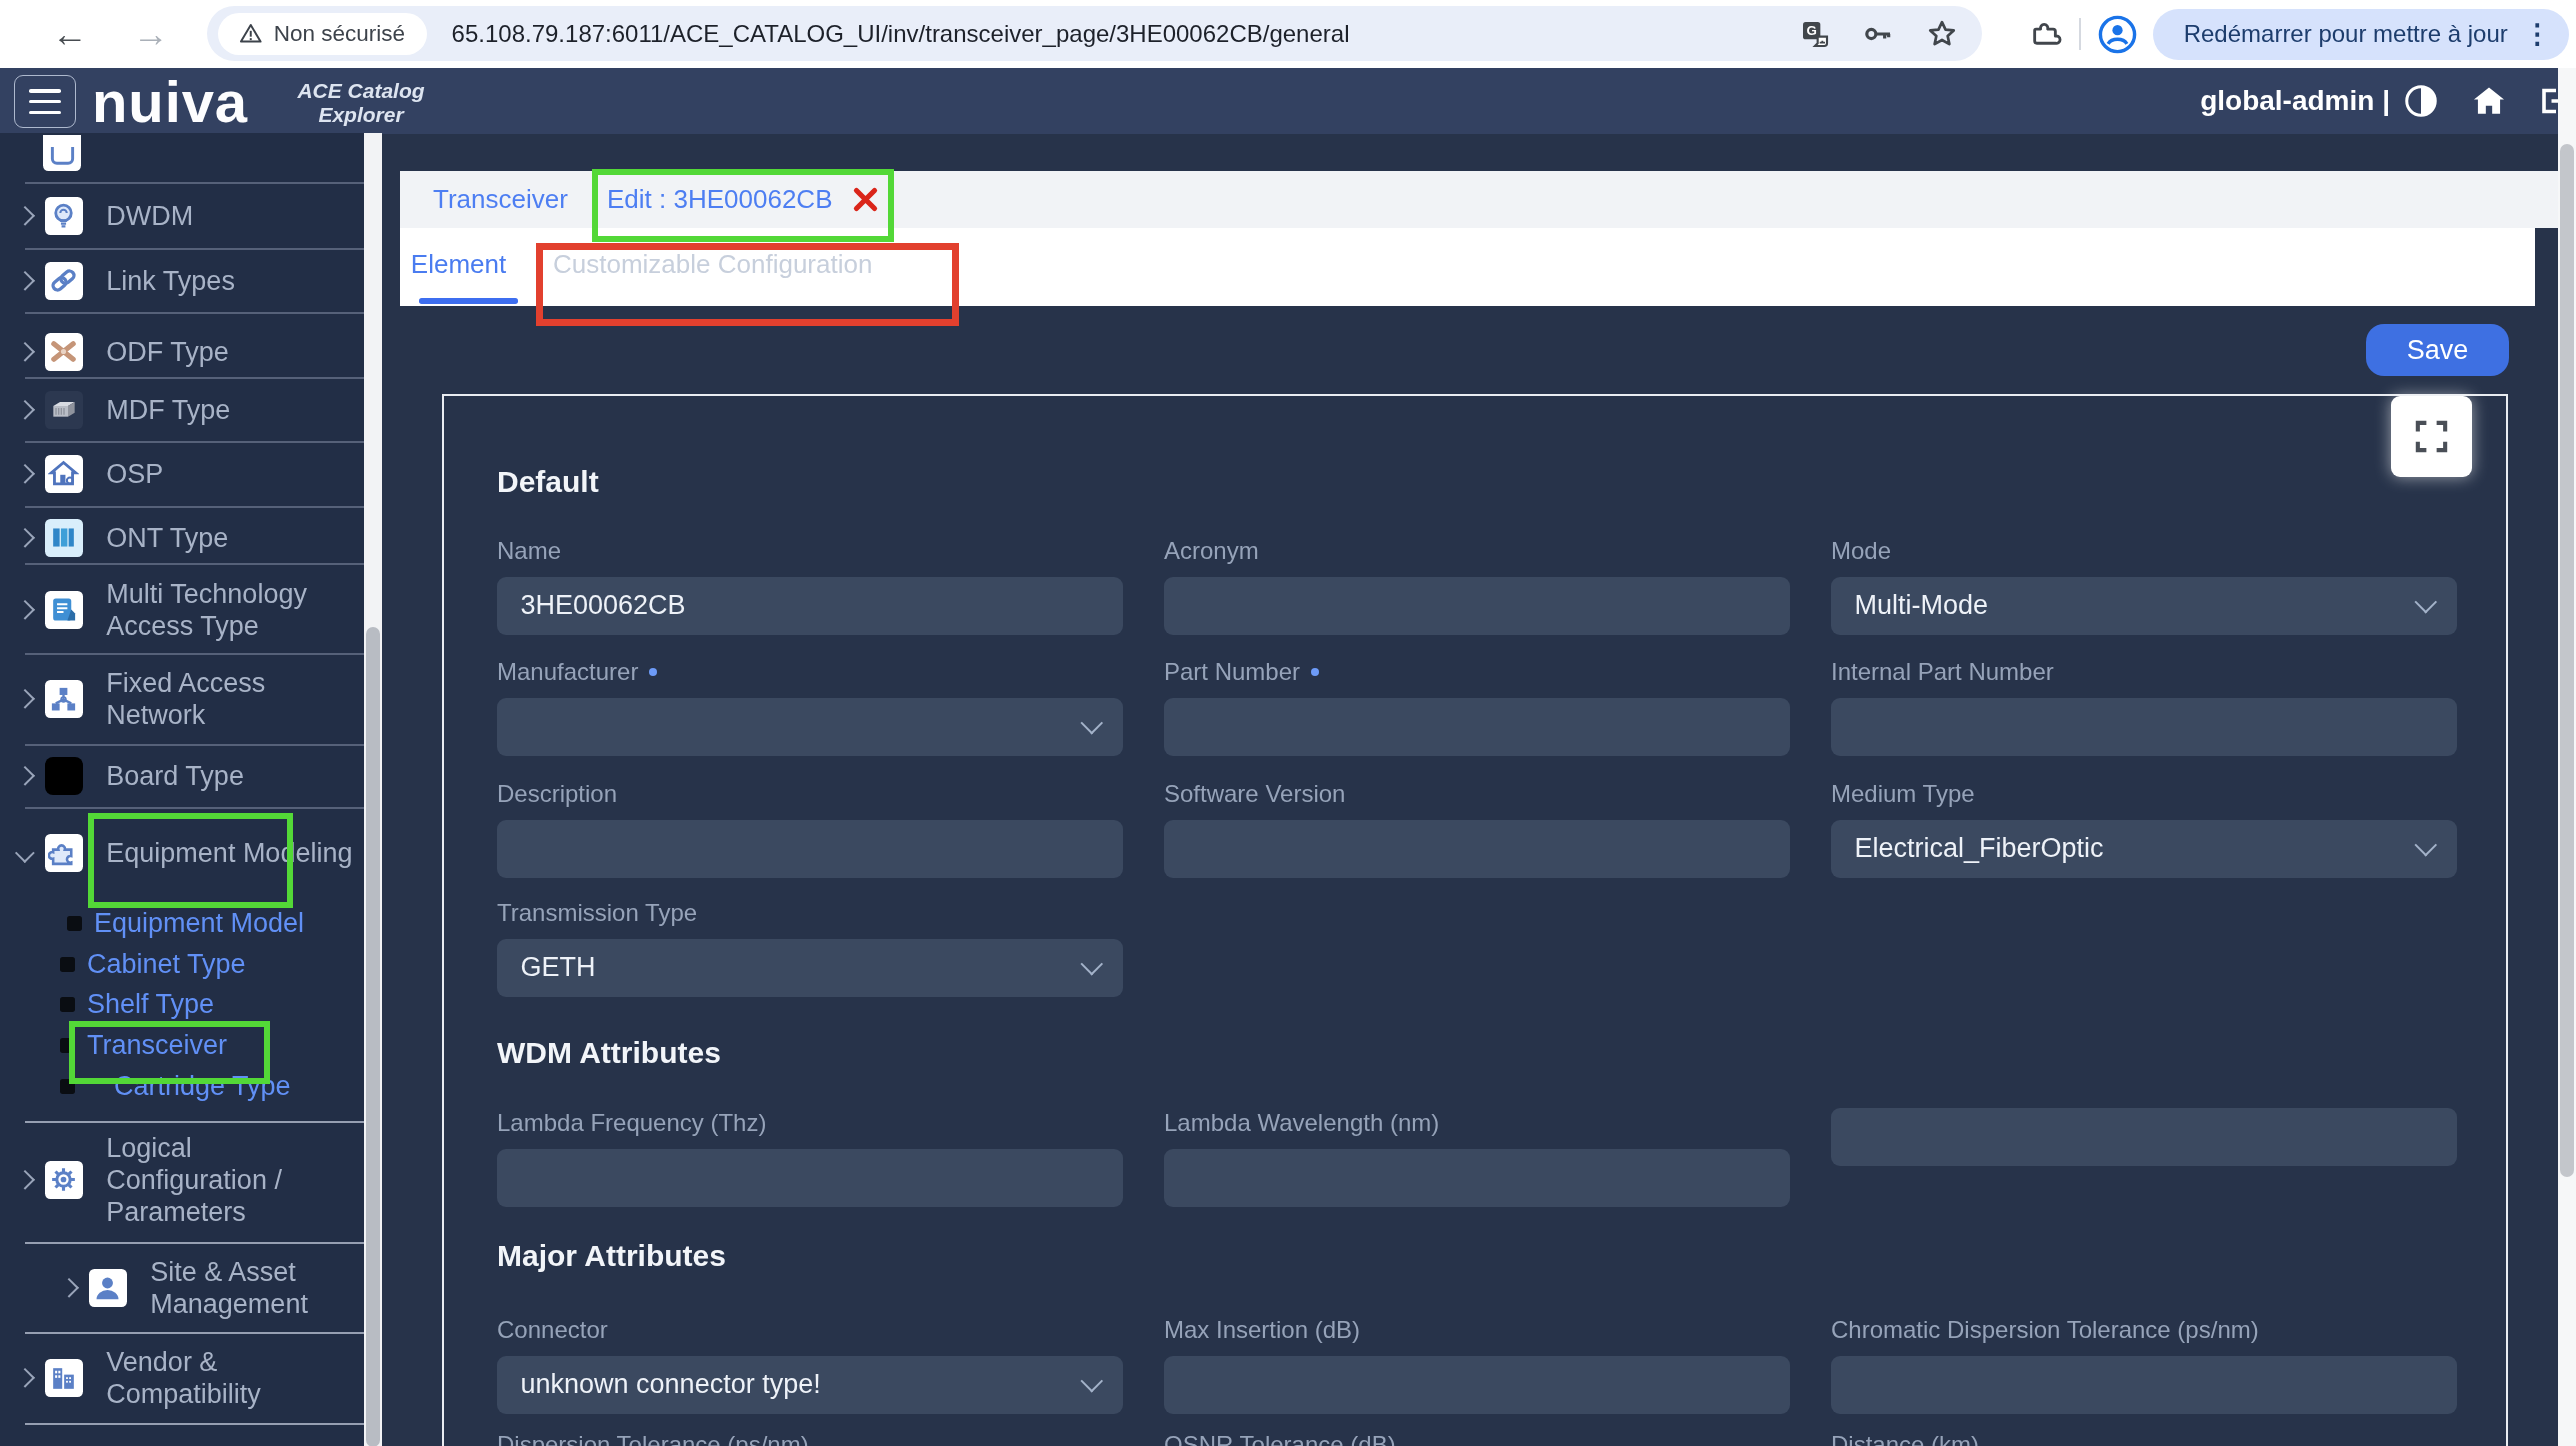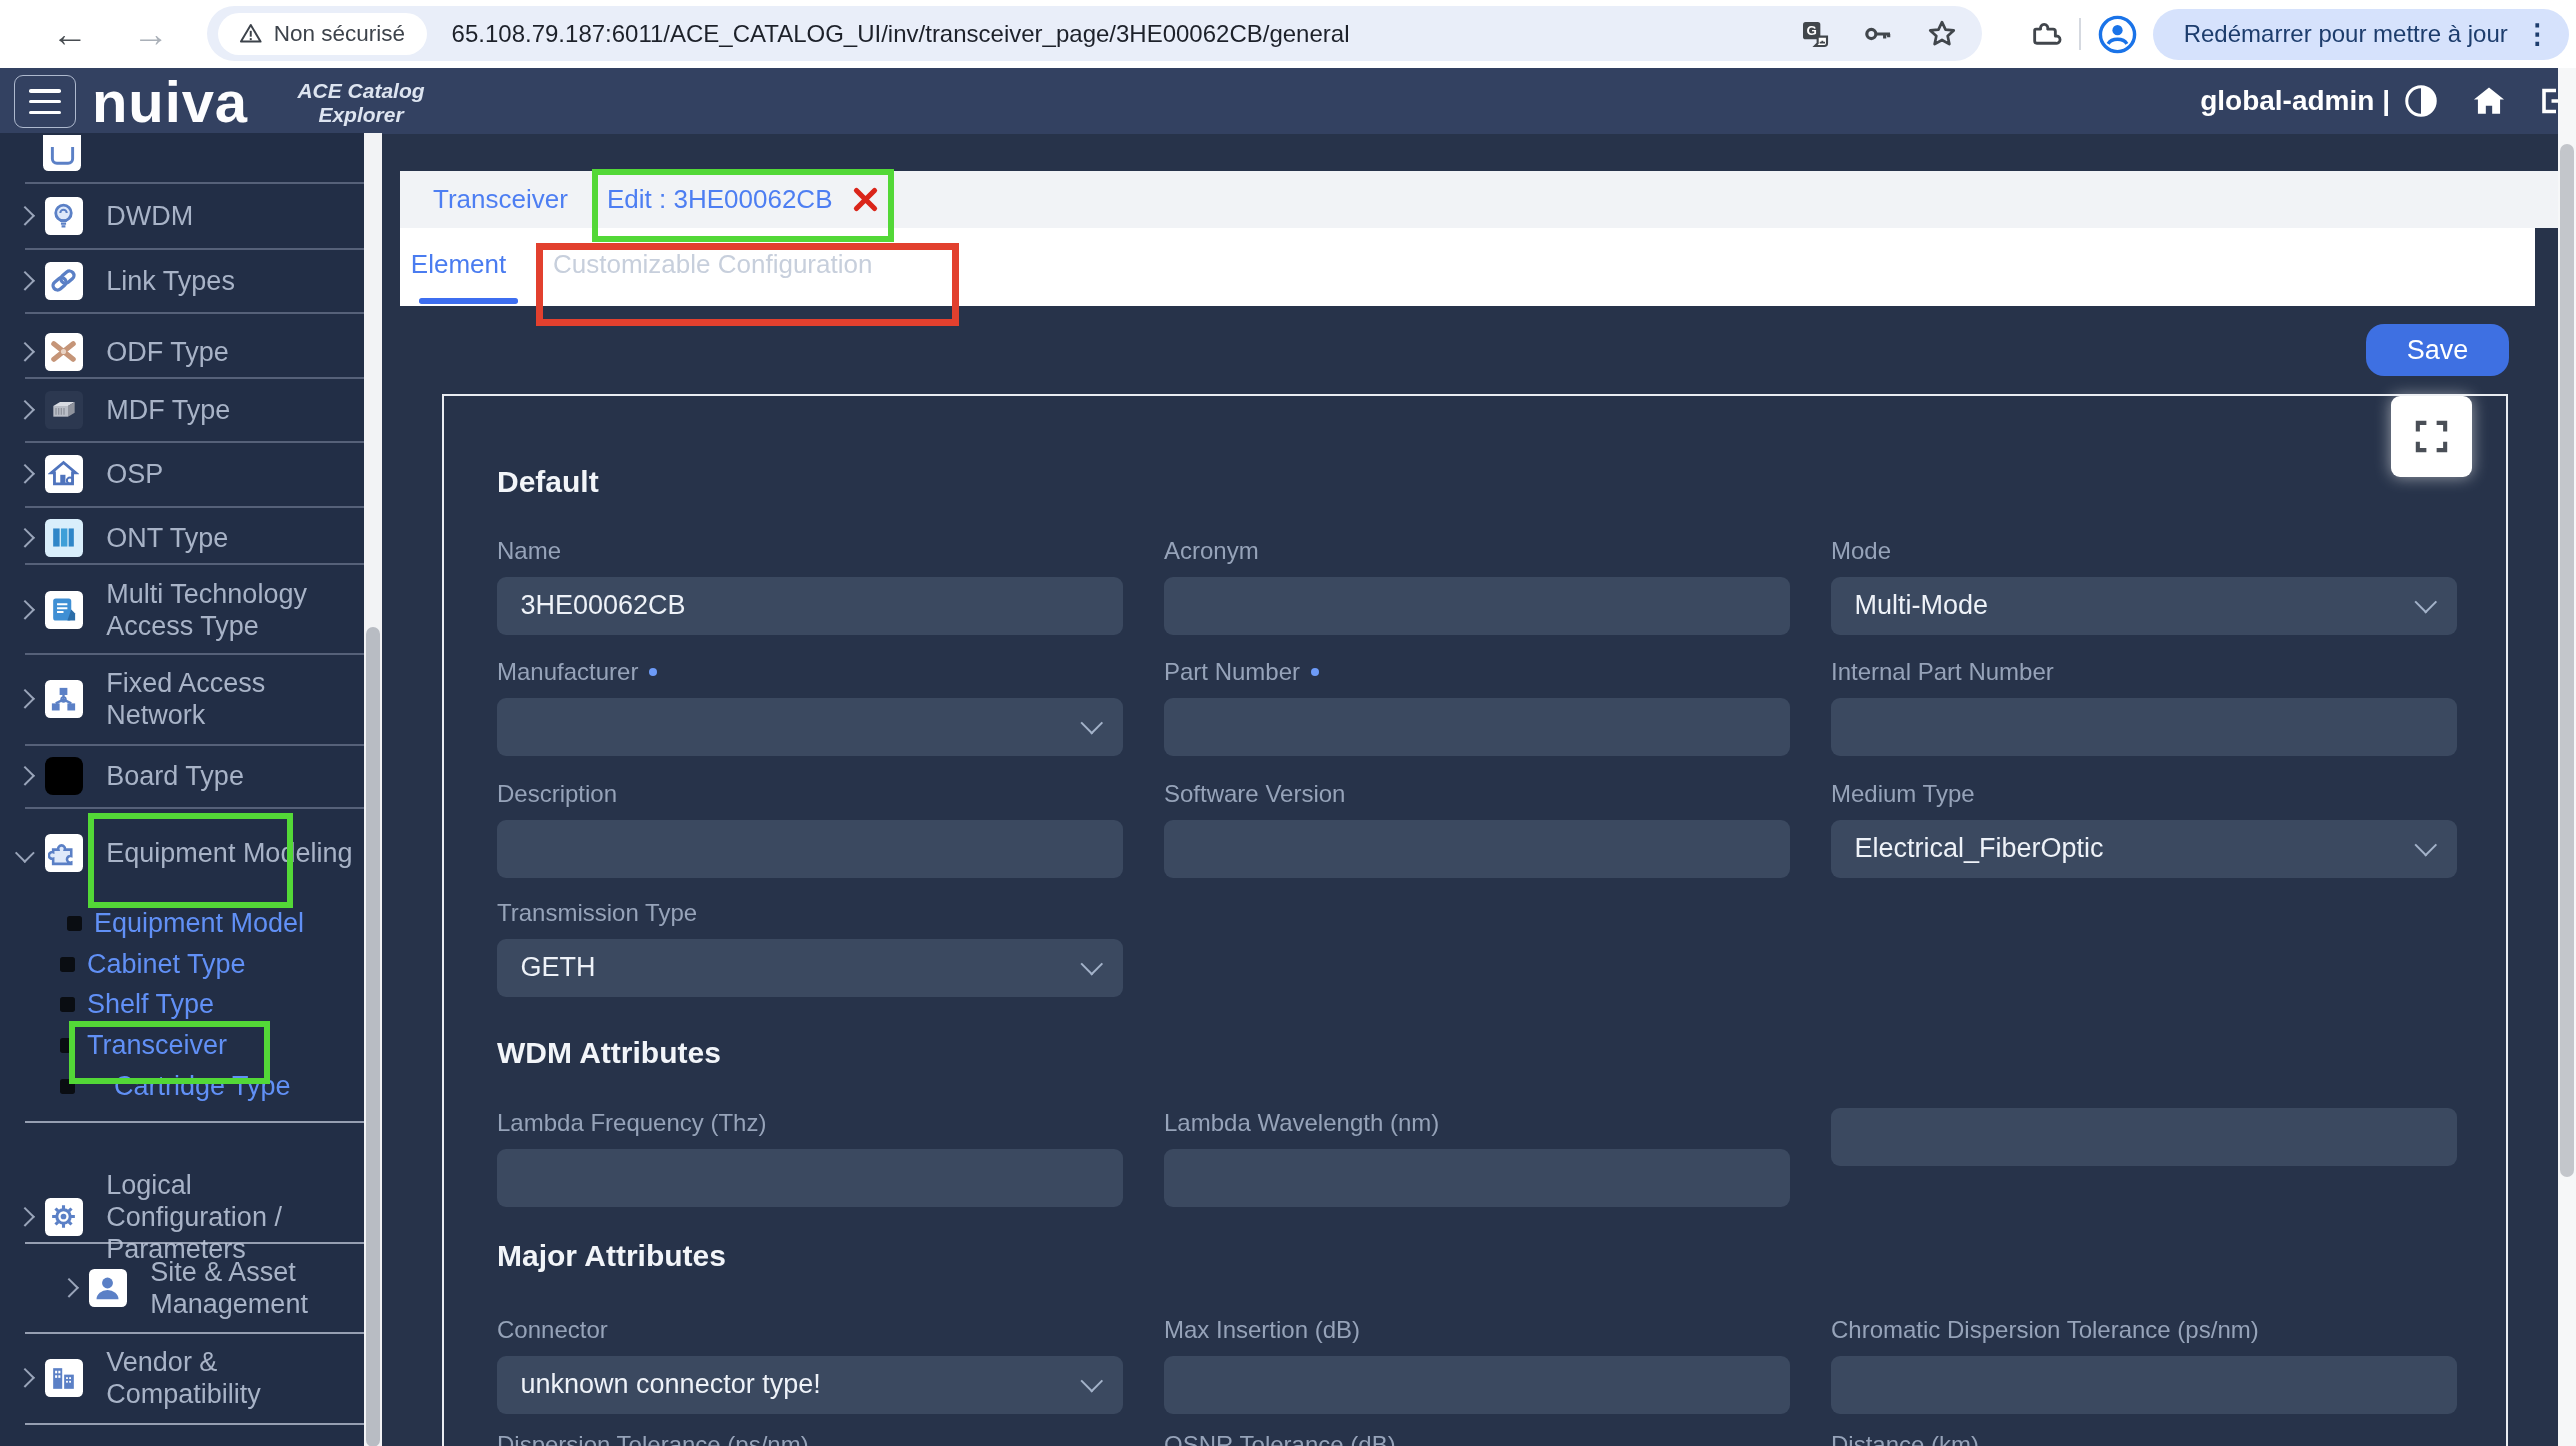--- a/index.html
+++ b/index.html
@@ -347,21 +347,21 @@
       <span class="bullet"></span>
       <span class="sublabel">Transceiver</span>
     </div>
     <div class="subrow" style="top:933px;gap:27px;">
       <span class="bullet"></span>
       <span class="sublabel">Cartridge Type</span>
     </div>
 
     <div class="sdiv" style="top:988px;background:rgba(190,198,215,0.75);"></div>
 
-    <div class="srow" style="top:1030px;height:107px;">
+    <div class="srow" style="top:993px;height:107px;">
       <span class="chev">
           <i class="r"></i>
         </span>
       <span class="ic">
         <svg width="31" height="31" viewBox="0 0 24 24">
             <g stroke="#5b80c6" stroke-width="2.4" fill="none">
               <circle cx="12" cy="12" r="5.2"></circle>
               <path d="M12 3.2 v3 M12 17.8 v3 M3.2 12 h3 M17.8 12 h3 M5.8 5.8 l2.1 2.1 M16.1 16.1 l2.1 2.1 M18.2 5.8 l-2.1 2.1 M7.9 16.1 l-2.1 2.1"></path>
             </g>
             <circle cx="12" cy="12" r="2.2" fill="#5b80c6"></circle>

